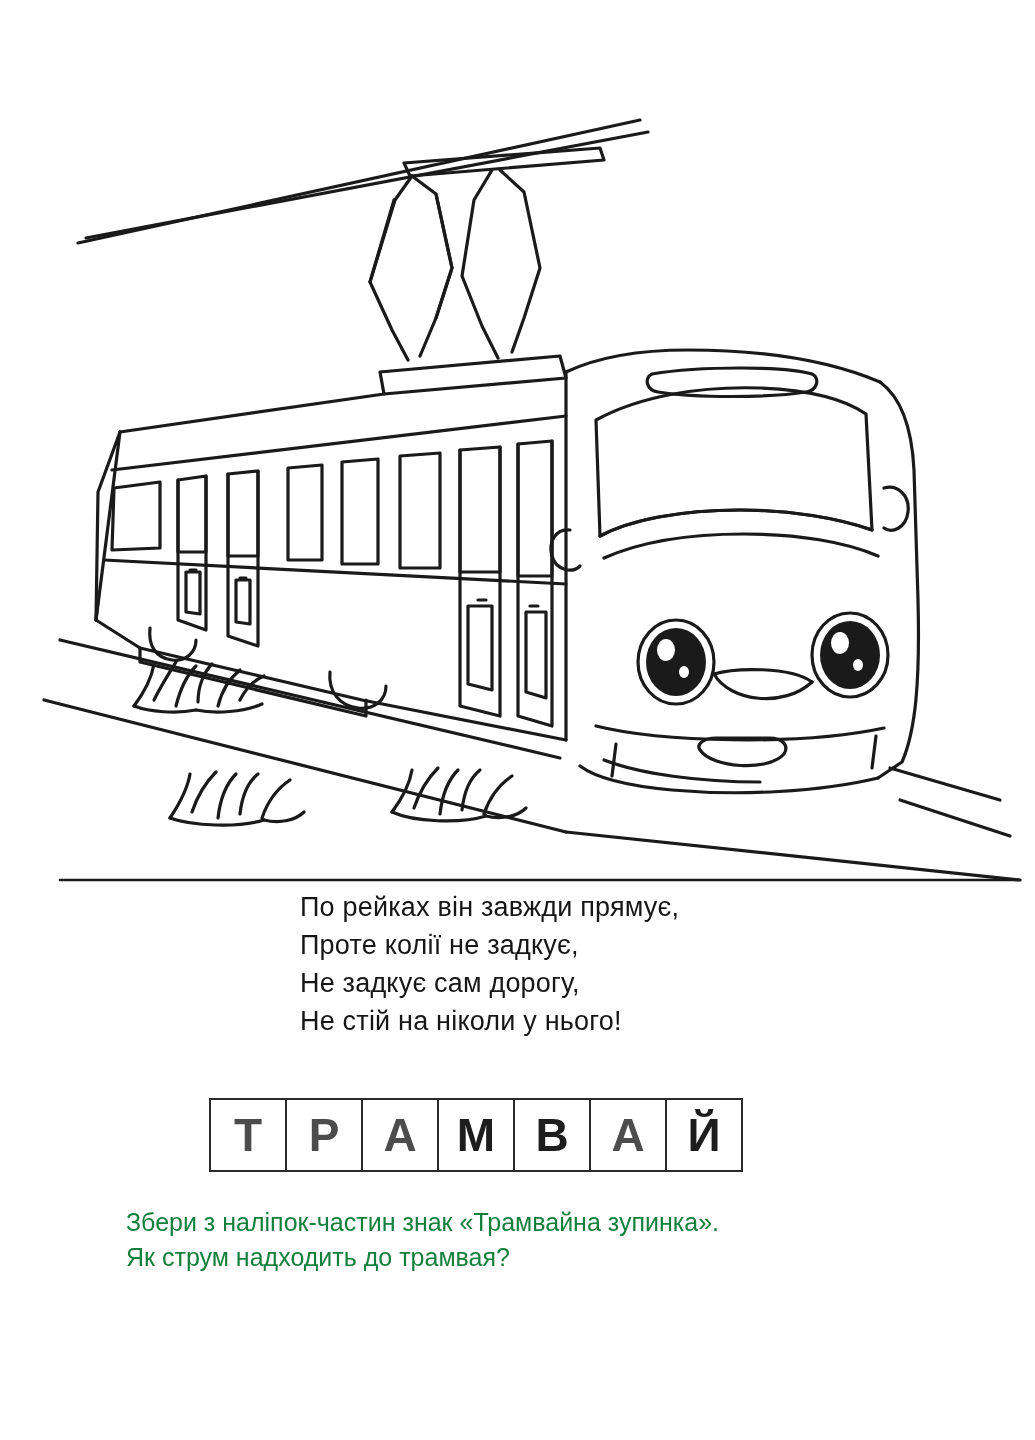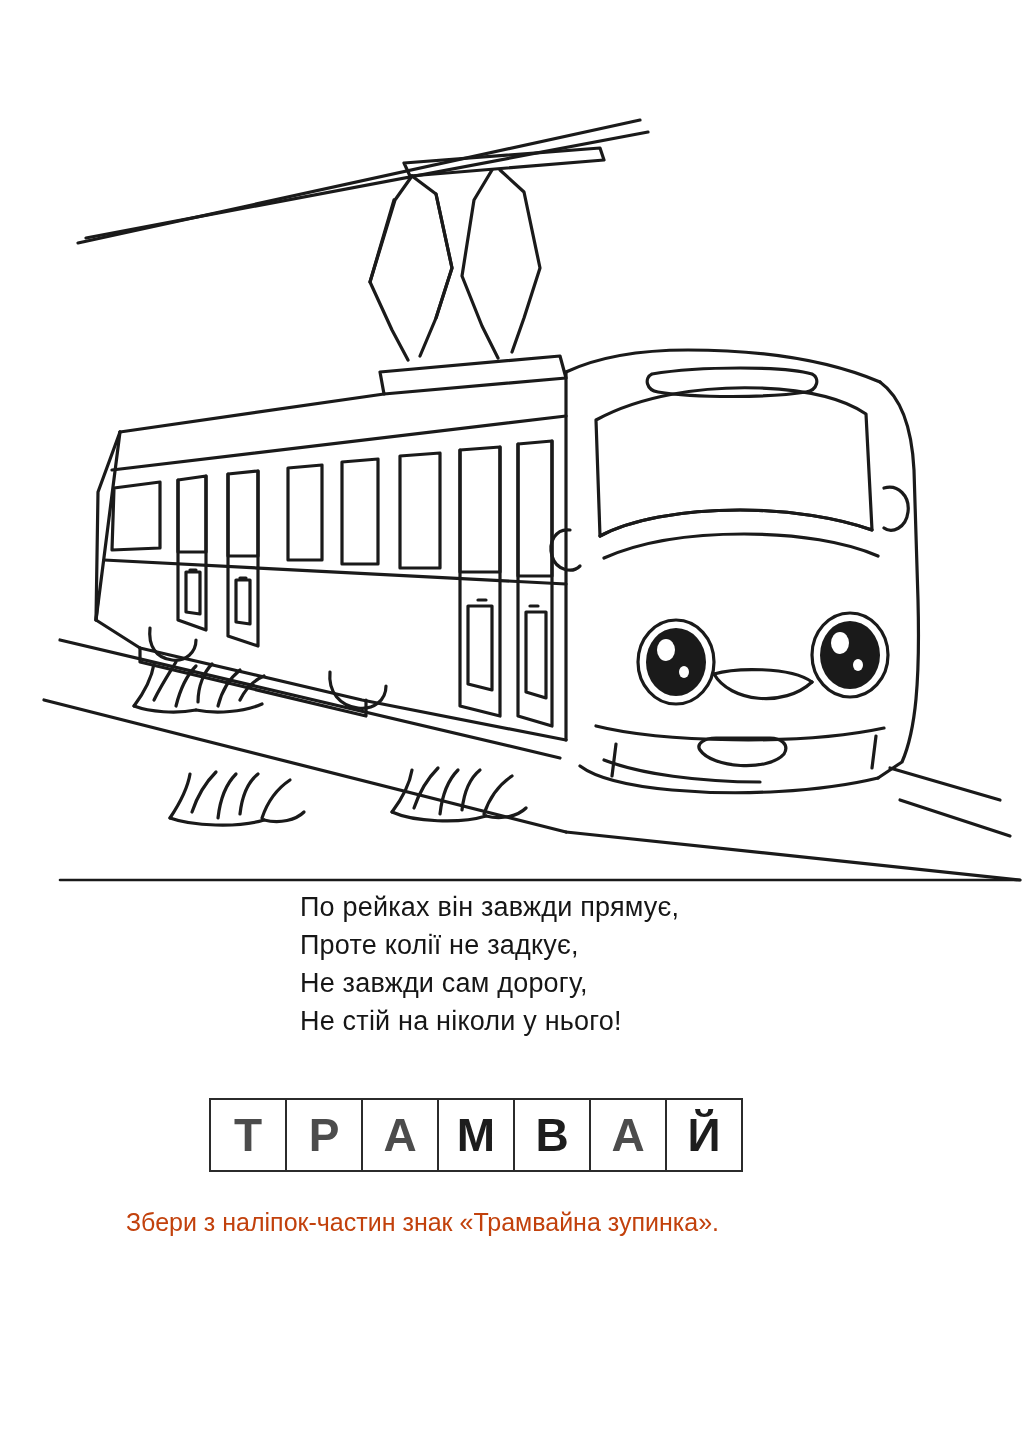--- a/index.html
+++ b/index.html
@@ -68,21 +68,21 @@
   }
   .tasks {
     position: absolute;
     left: 126px;
     top: 1205px;
     width: 830px;
   }
   .task-line {
     font-size: 25px;
     line-height: 35px;
-    color: #c2410c;
+    color: #15803d;
   }
 </style>
 </head>
 <body>
 
 <div class="page">
 
   <div class="illustration">
     <svg width="1035" height="890" viewBox="0 0 1035 890" xmlns="http://www.w3.org/2000/svg">
       <g fill="none" stroke="#1a1a1a" stroke-width="3.2" stroke-linejoin="round" stroke-linecap="round">
@@ -200,31 +200,32 @@
         <path d="M484 814 C 490 796 500 784 512 776"></path>
         <path d="M392 812 C 414 822 460 824 486 816"></path>
         <path d="M486 816 C 502 820 518 816 526 808"></path>
       </g>
     </svg>
   </div>
 
   <div class="riddle">
     <div class="riddle-line">По рейках він завжди прямує,</div>
     <div class="riddle-line">Проте колії не задкує,</div>
-    <div class="riddle-line">Не завжди сам дорогу,</div>
+    <div class="riddle-line">Не задкує сам дорогу,</div>
     <div class="riddle-line">Не стій на ніколи у нього!</div>
   </div>
 
   <div class="word-grid">
     <div class="cell">Т</div>
     <div class="cell">Р</div>
     <div class="cell">А</div>
     <div class="cell filled">М</div>
     <div class="cell filled">В</div>
     <div class="cell">А</div>
     <div class="cell filled">Й</div>
   </div>
 
   <div class="tasks">
     <div class="task-line">Збери з наліпок-частин знак «Трамвайна зупинка».</div>
+    <div class="task-line">Як струм надходить до трамвая?</div>
   </div>
 
 </div>
 
 </body></html>

